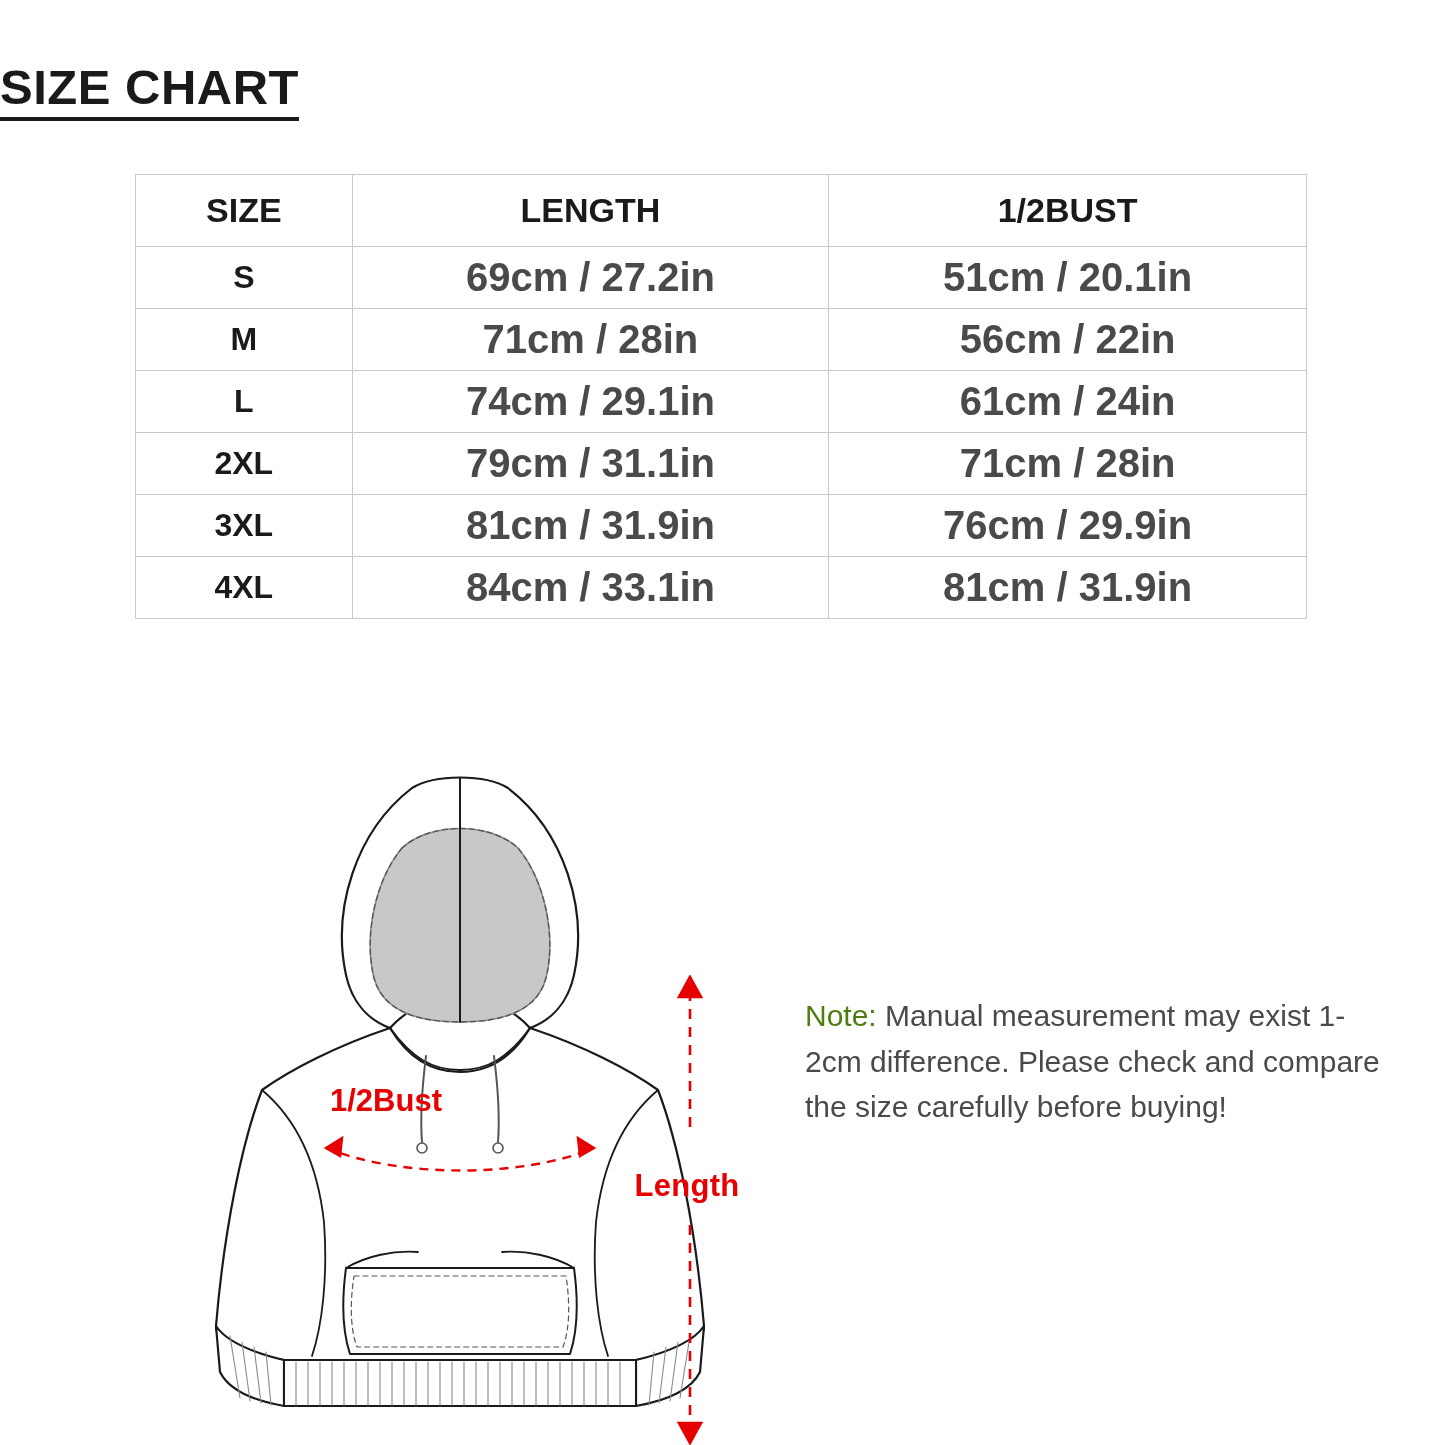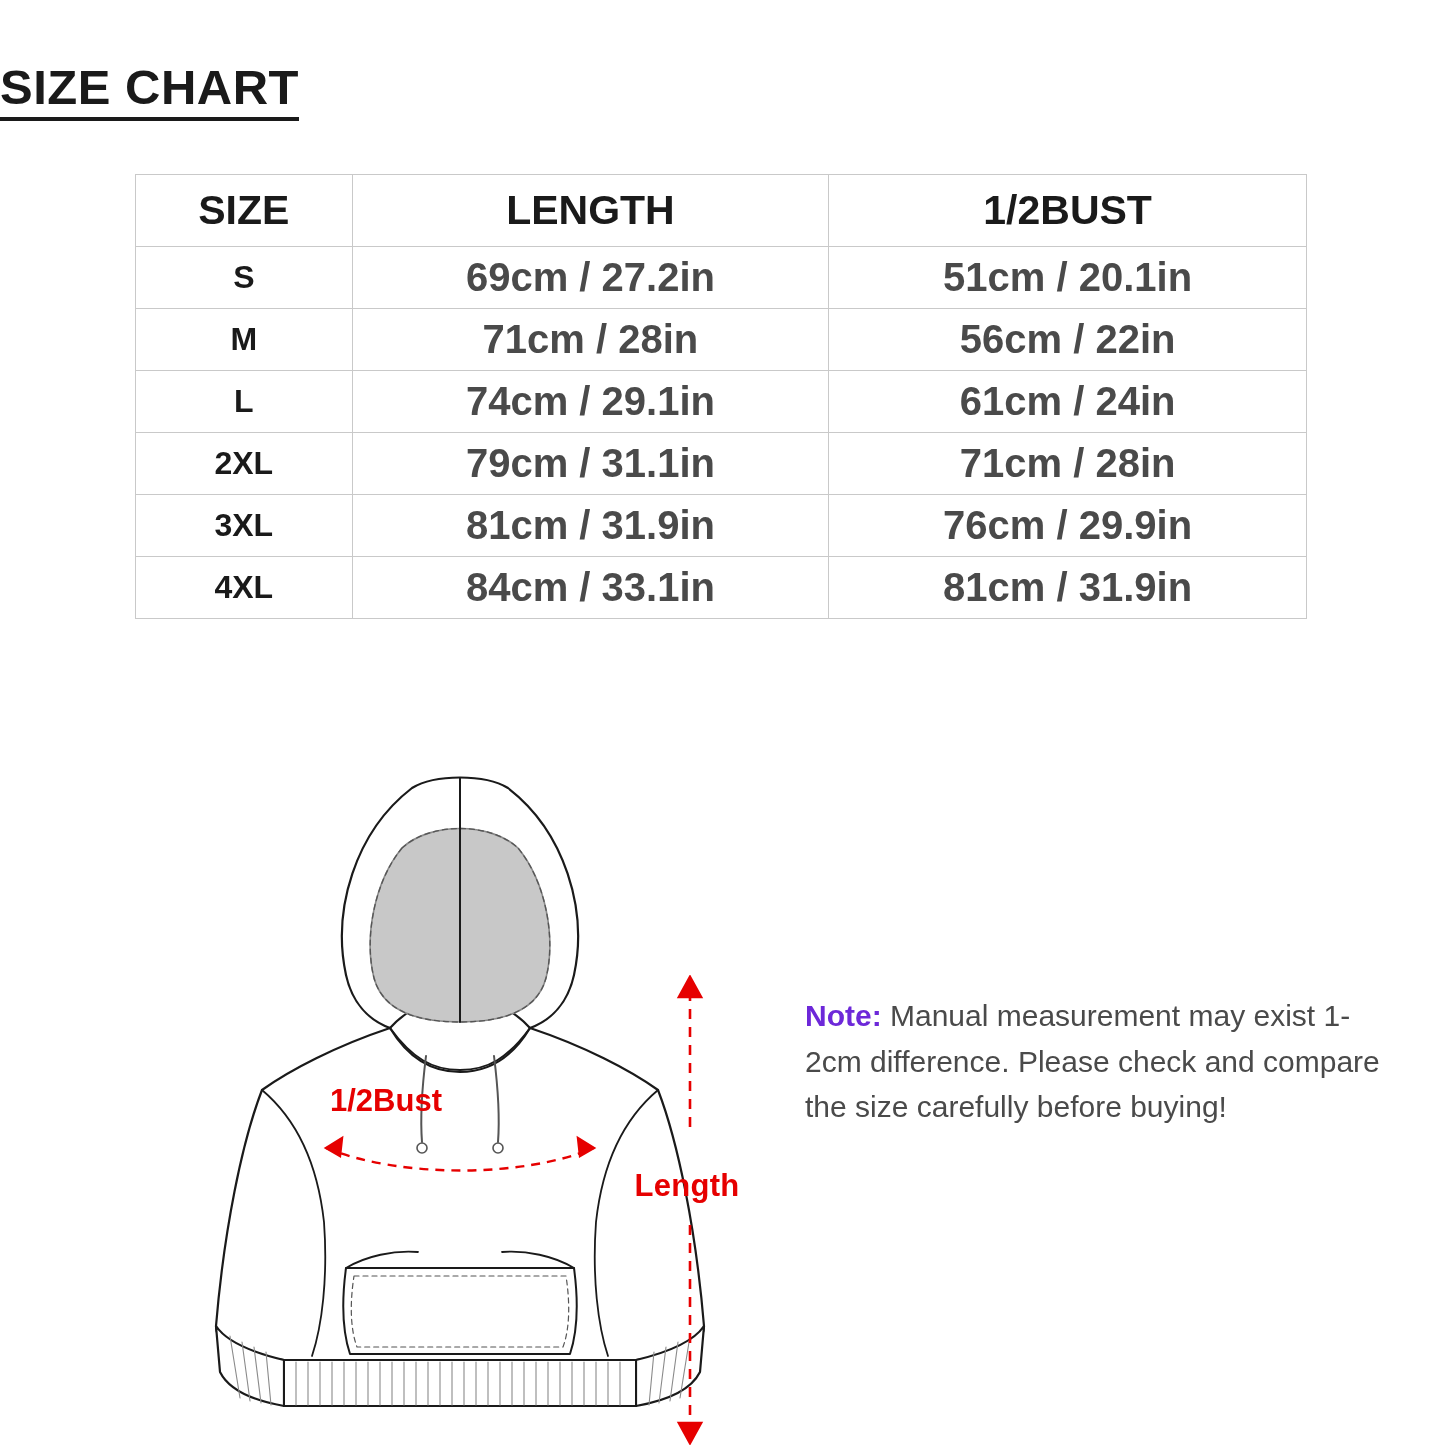--- a/index.html
+++ b/index.html
@@ -51,21 +51,21 @@
   table.size-chart th,
   table.size-chart td {
     border: 1px solid #c9c9c9;
     text-align: center;
     vertical-align: middle;
     padding: 0;
     height: 62px;
   }
   table.size-chart thead th {
     height: 72px;
-    font-size: 41px;
+    font-size: 34px;
     font-weight: bold;
     color: #1a1a1a;
   }
   table.size-chart tbody td.sz {
     font-size: 32px;
     font-weight: bold;
     color: #1a1a1a;
   }
   table.size-chart tbody td.val {
     font-size: 40px;
@@ -116,22 +116,22 @@
   .note {
     position: absolute;
     left: 805px;
     top: 993px;
     width: 580px;
     font-size: 30px;
     line-height: 1.52;
     color: #4a4a4a;
   }
   .note b {
-    color: #6d28d9;
-    font-weight: bold;
+    color: #4d7c0f;
+    font-weight: normal;
   }
 </style>
 </head>
 <body>
 
 <div class="title-wrap">
   <div class="title">SIZE CHART</div>
 </div>
 
 <div class="table-wrap">

